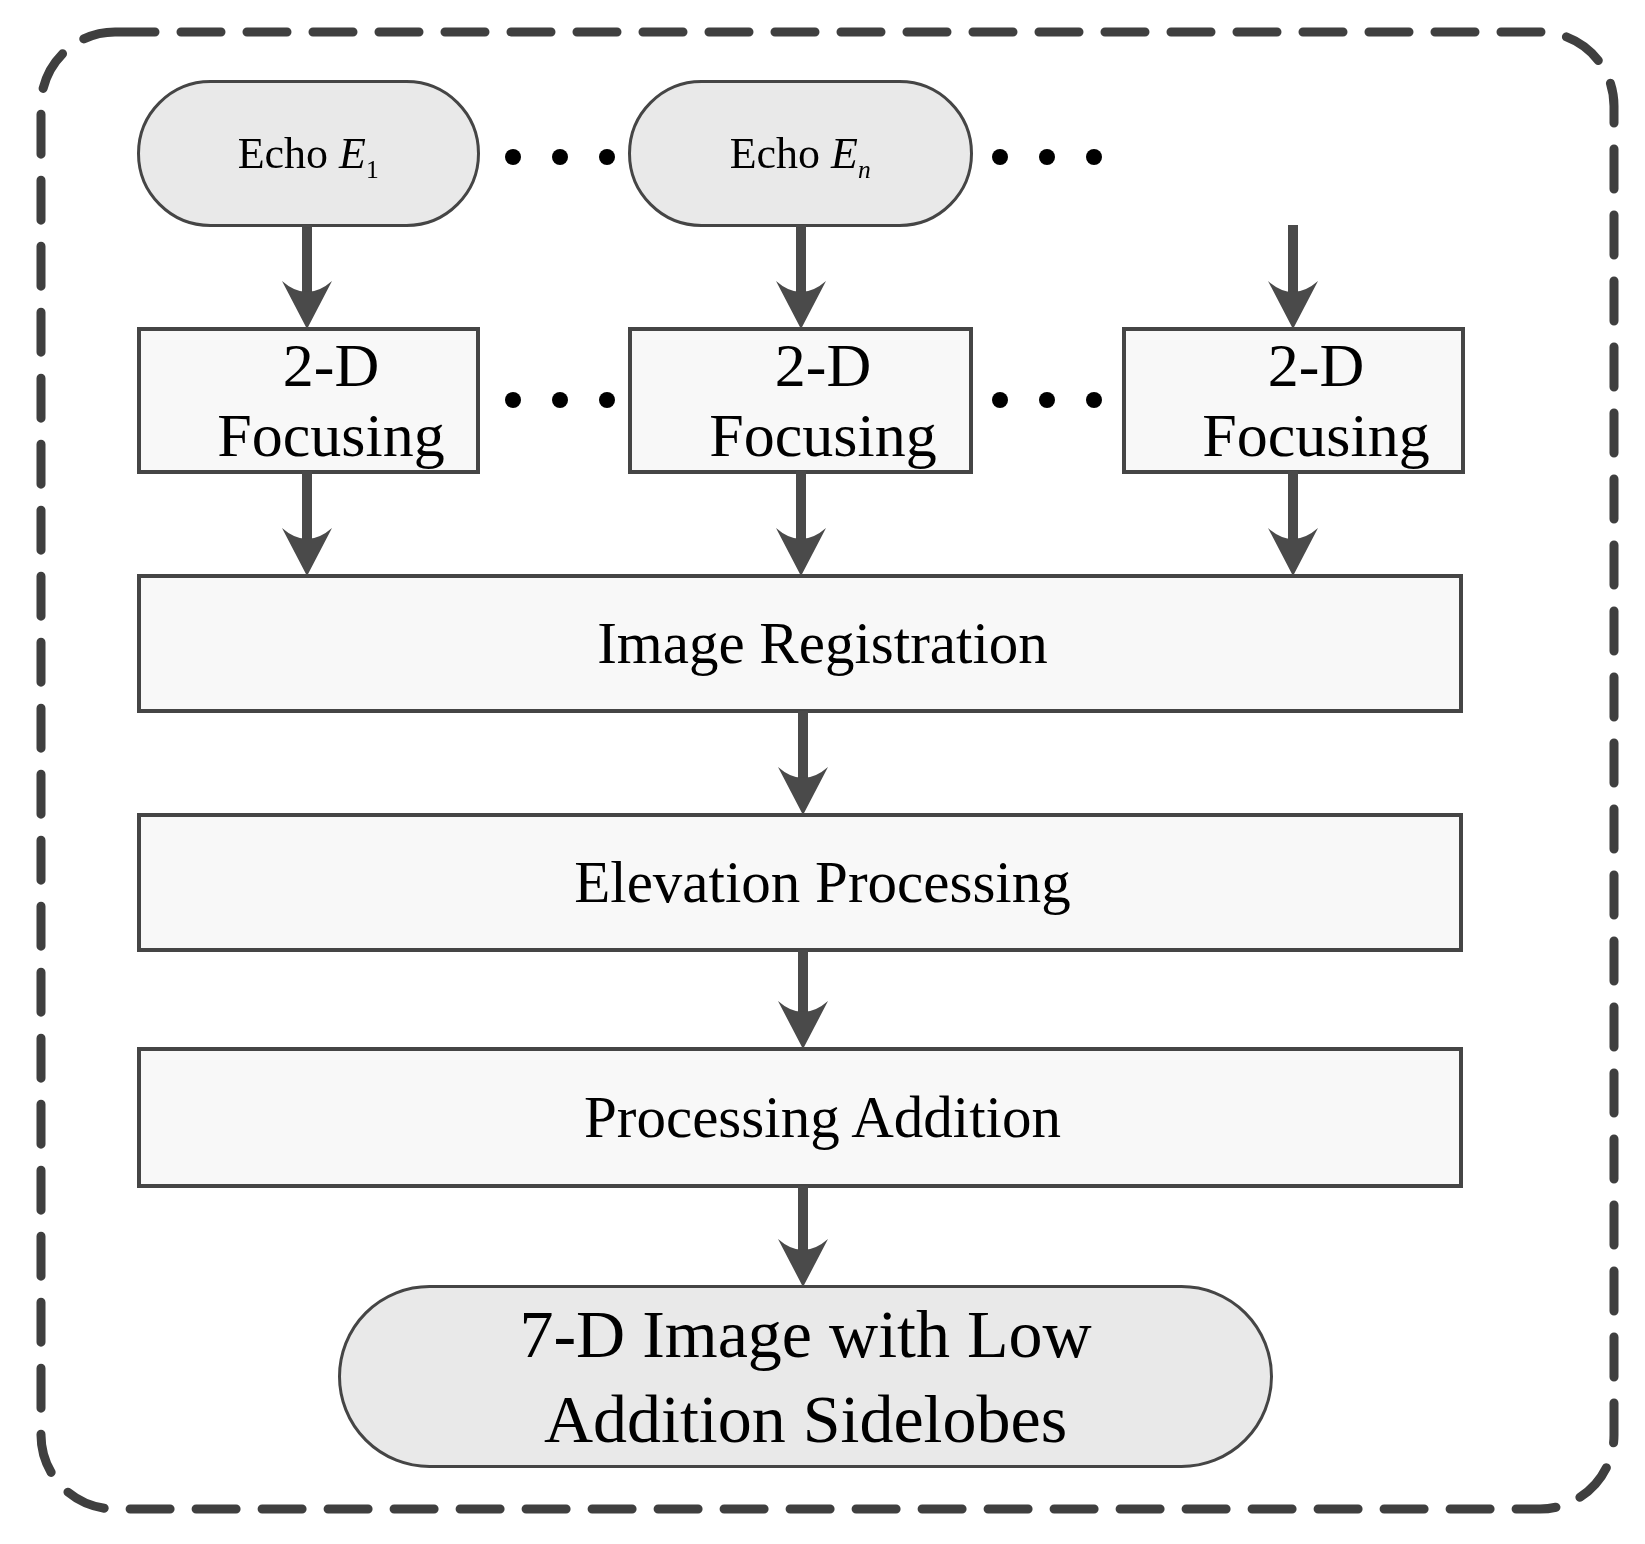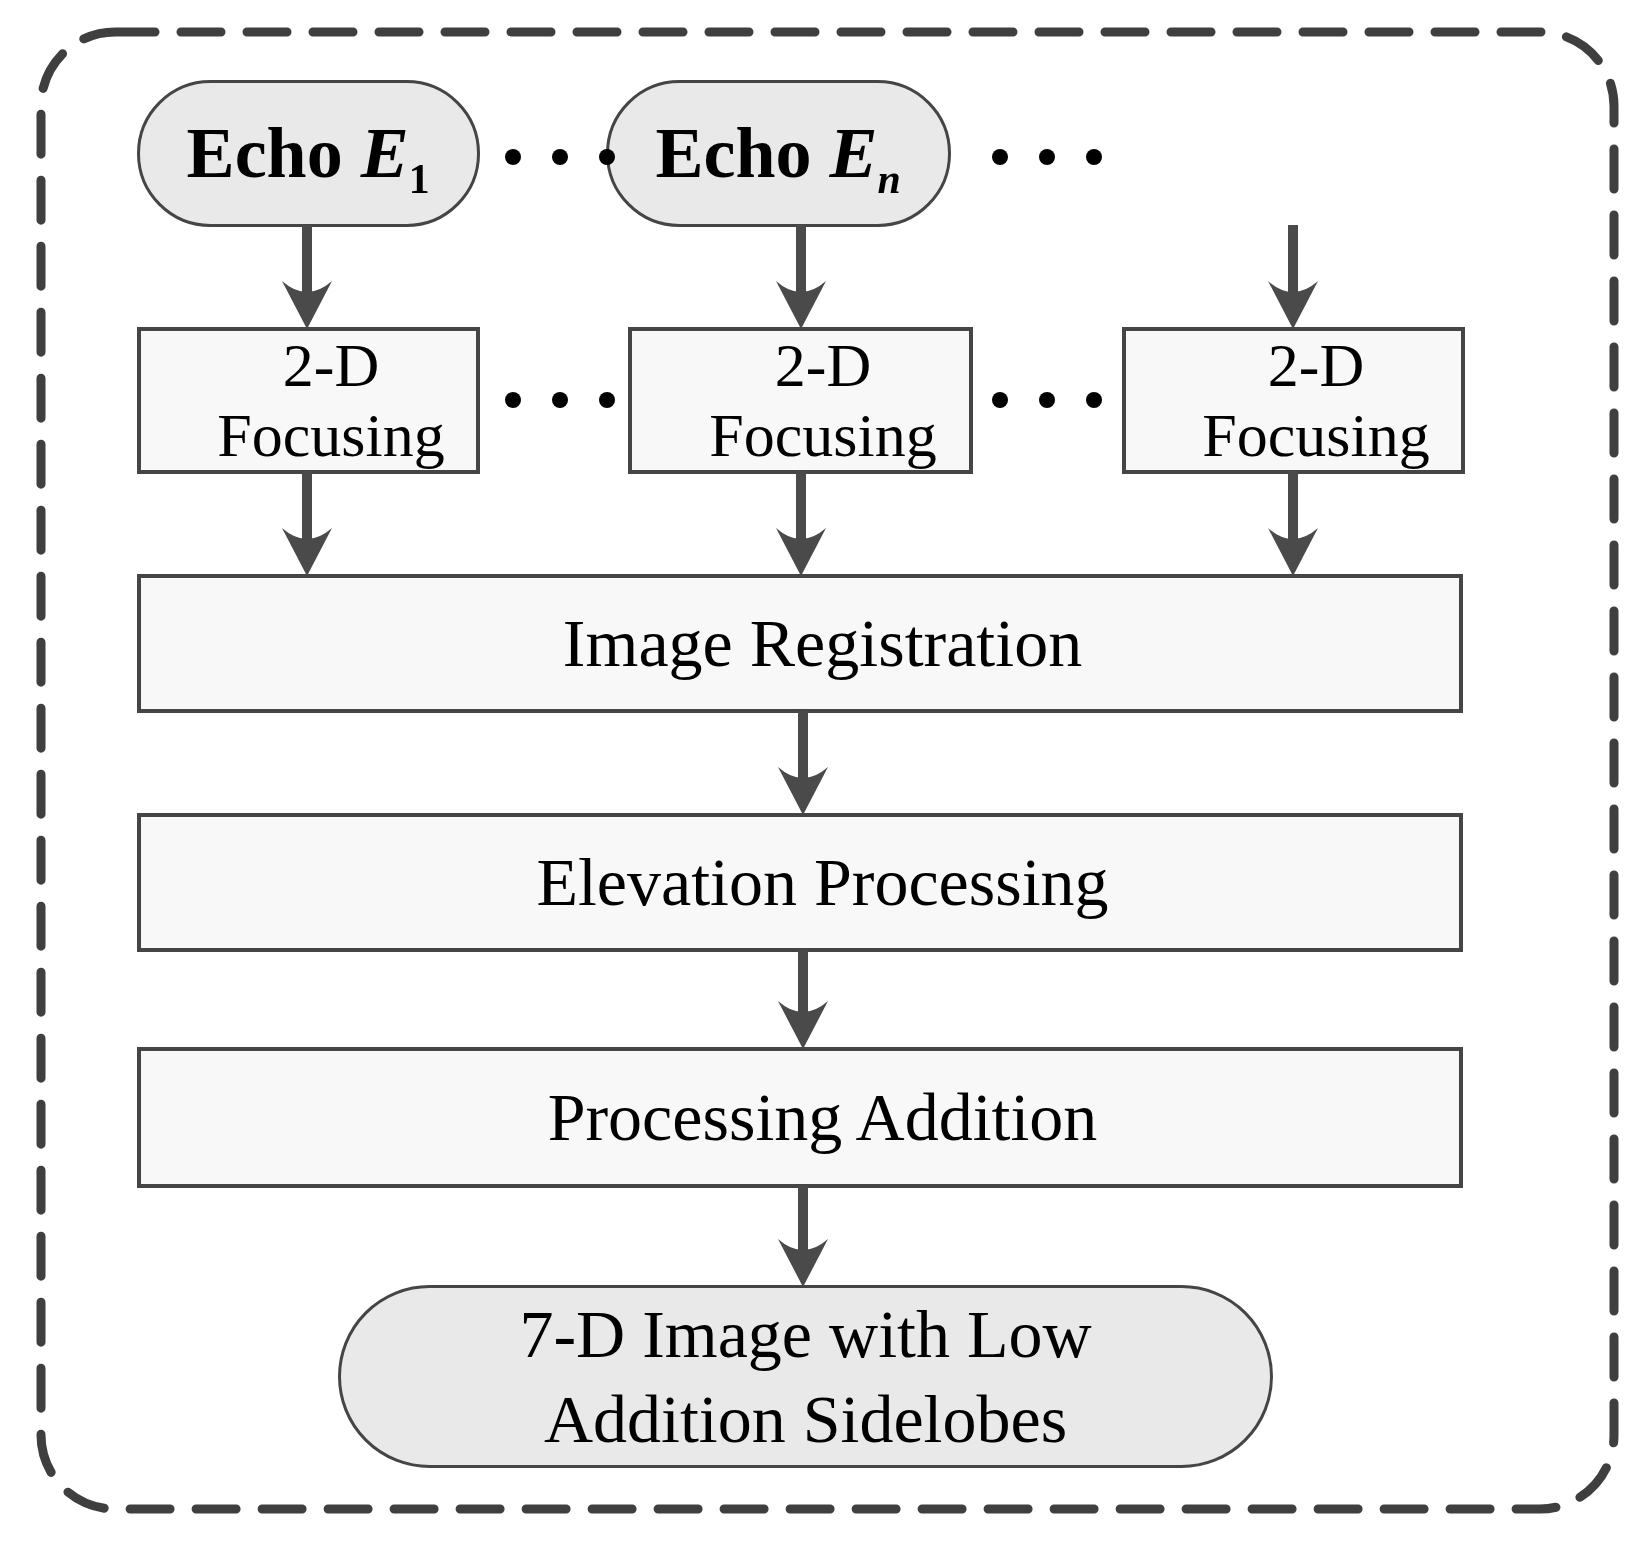--- a/index.html
+++ b/index.html
@@ -30,31 +30,31 @@
   .pill{
     background:var(--pill_fill,#e9e9e9);
     border:3px solid var(--node_border,#454545);
   }
   .rect{
     background:var(--box_fill,#f8f8f8);
     border:4px solid var(--node_border,#454545);
     padding-left:45px;
   }
   
-  .echo{top:80px;height:147px;border-radius:74px;font-size:72px;font-weight:bold;}
+  .echo{top:80px;height:147px;border-radius:74px;font-size:44px;}
   .e1{left:137px;width:343px;}
-  .e2{left:606px;width:345px;}
+  .e2{left:628px;width:345px;}
   .e3{left:1122px;width:343px;}
   
   .focus{top:327px;height:147px;font-size:62px;line-height:1.12;}
   .f1{left:137px;width:343px;}
   .f2{left:628px;width:345px;}
   .f3{left:1122px;width:343px;}
   
-  .wide{left:137px;width:1326px;font-size:68px;}
+  .wide{left:137px;width:1326px;font-size:59px;}
   .reg{top:574px;height:139px;}
   .elev{top:813px;height:139px;text-align:center;}
   .inco{top:1047px;height:141px;}
   
   .final{
     left:338px;top:1285px;width:935px;height:183px;
     border-radius:92px;font-size:68px;line-height:1.24;
   }
   em{font-style:italic;font-family:inherit;}
   .sub{

